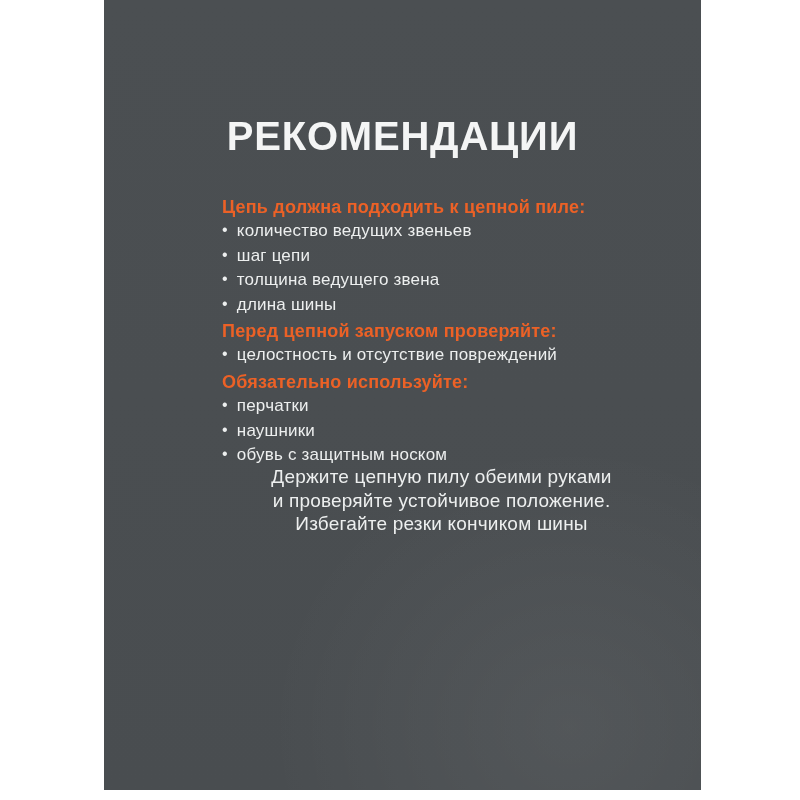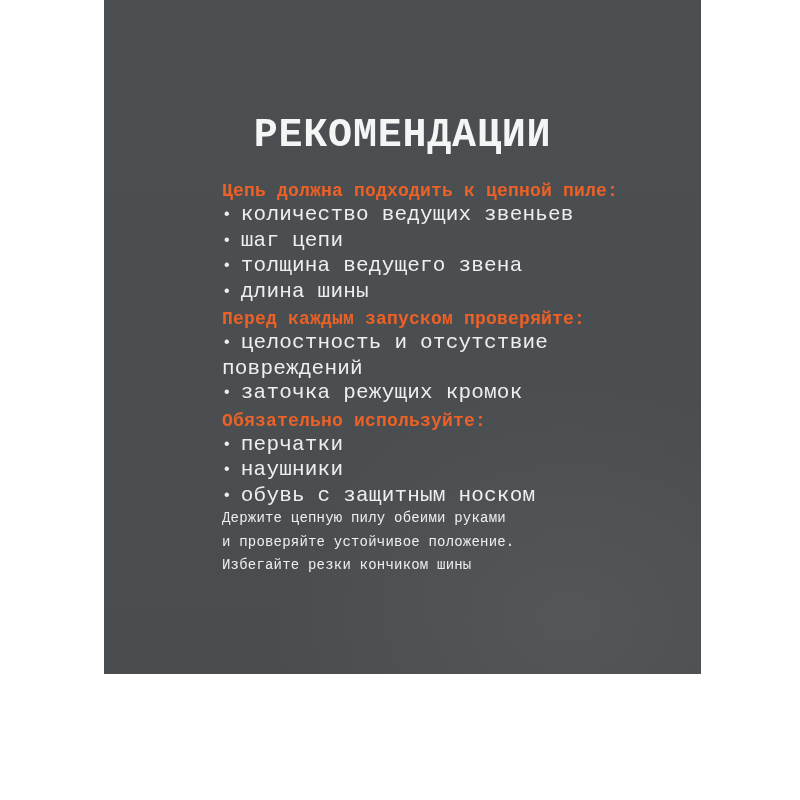--- a/index.html
+++ b/index.html
@@ -9,76 +9,76 @@
     height: 800px;
     background: #ffffff;
     font-family: "Liberation Sans", "DejaVu Sans", sans-serif;
     overflow: hidden;
   }
   .card {
     position: absolute;
     left: 104px;
     top: 0;
     width: 597px;
-    height: 674px;
+    height: 790px;
     background:
       radial-gradient(ellipse 85% 60% at 78% 92%, rgba(255,255,255,0.055), rgba(255,255,255,0) 60%),
       linear-gradient(180deg, #4b4f52 0%, #494d50 100%);
     box-sizing: border-box;
-    font-family: Liberation Mono, monospace;
   }
   .title {
     padding-top: 112px;
     text-align: center;
     color: #f4f5f5;
     font-size: 40px;
     line-height: 48px;
     font-weight: bold;
     letter-spacing: 0.8px;
   }
   .content {
-    margin: 19px 40px 0 118px;
+    margin: 35px 40px 0 118px;
   }
   .section {
     margin: 0 0 2px 0;
   }
   .section-heading {
     margin: 0;
     color: #ec6126;
     font-size: 18px;
     line-height: 24.4px;
     font-weight: bold;
     letter-spacing: 0.2px;
   }
   ul.bullets {
     margin: 0;
     padding: 0;
     list-style: none;
   }
   ul.bullets li {
     color: #edefef;
-    font-size: 21px;
+    font-size: 17px;
     line-height: 24.4px;
     letter-spacing: 0.2px;
   }
   ul.bullets li::before {
     content: "\2022";
     display: inline-block;
     margin-right: 9px;
     font-size: 16px;
     position: relative;
     top: -1px;
     color: #edefef;
   }
   .footer-note {
     margin-top: -4px;
     color: #edefef;
-    font-size: 14px;
+    font-size: 19px;
     line-height: 23.5px;
     letter-spacing: 0.2px;
+    text-align: center;
   }
 </style>
 </head>
 <body>
 
 <div class="card">
   <div class="title">
     <div>РЕКОМЕНДАЦИИ</div>
   </div>
 
@@ -88,24 +88,23 @@
       <p class="section-heading">Цепь должна подходить к цепной пиле:</p>
       <ul class="bullets">
         <li>количество ведущих звеньев</li>
         <li>шаг цепи</li>
         <li>толщина ведущего звена</li>
         <li>длина шины</li>
       </ul>
     </div>
 
     <div class="section">
-      <p class="section-heading">Перед каждым запуском проверяйте:</p>
+      <p class="section-heading">Перед цепной запуском проверяйте:</p>
       <ul class="bullets">
         <li>целостность и отсутствие повреждений</li>
-        <li>заточка режущих кромок</li>
       </ul>
     </div>
 
     <div class="section">
       <p class="section-heading">Обязательно используйте:</p>
       <ul class="bullets">
         <li>перчатки</li>
         <li>наушники</li>
         <li>обувь с защитным носком</li>
       </ul>

